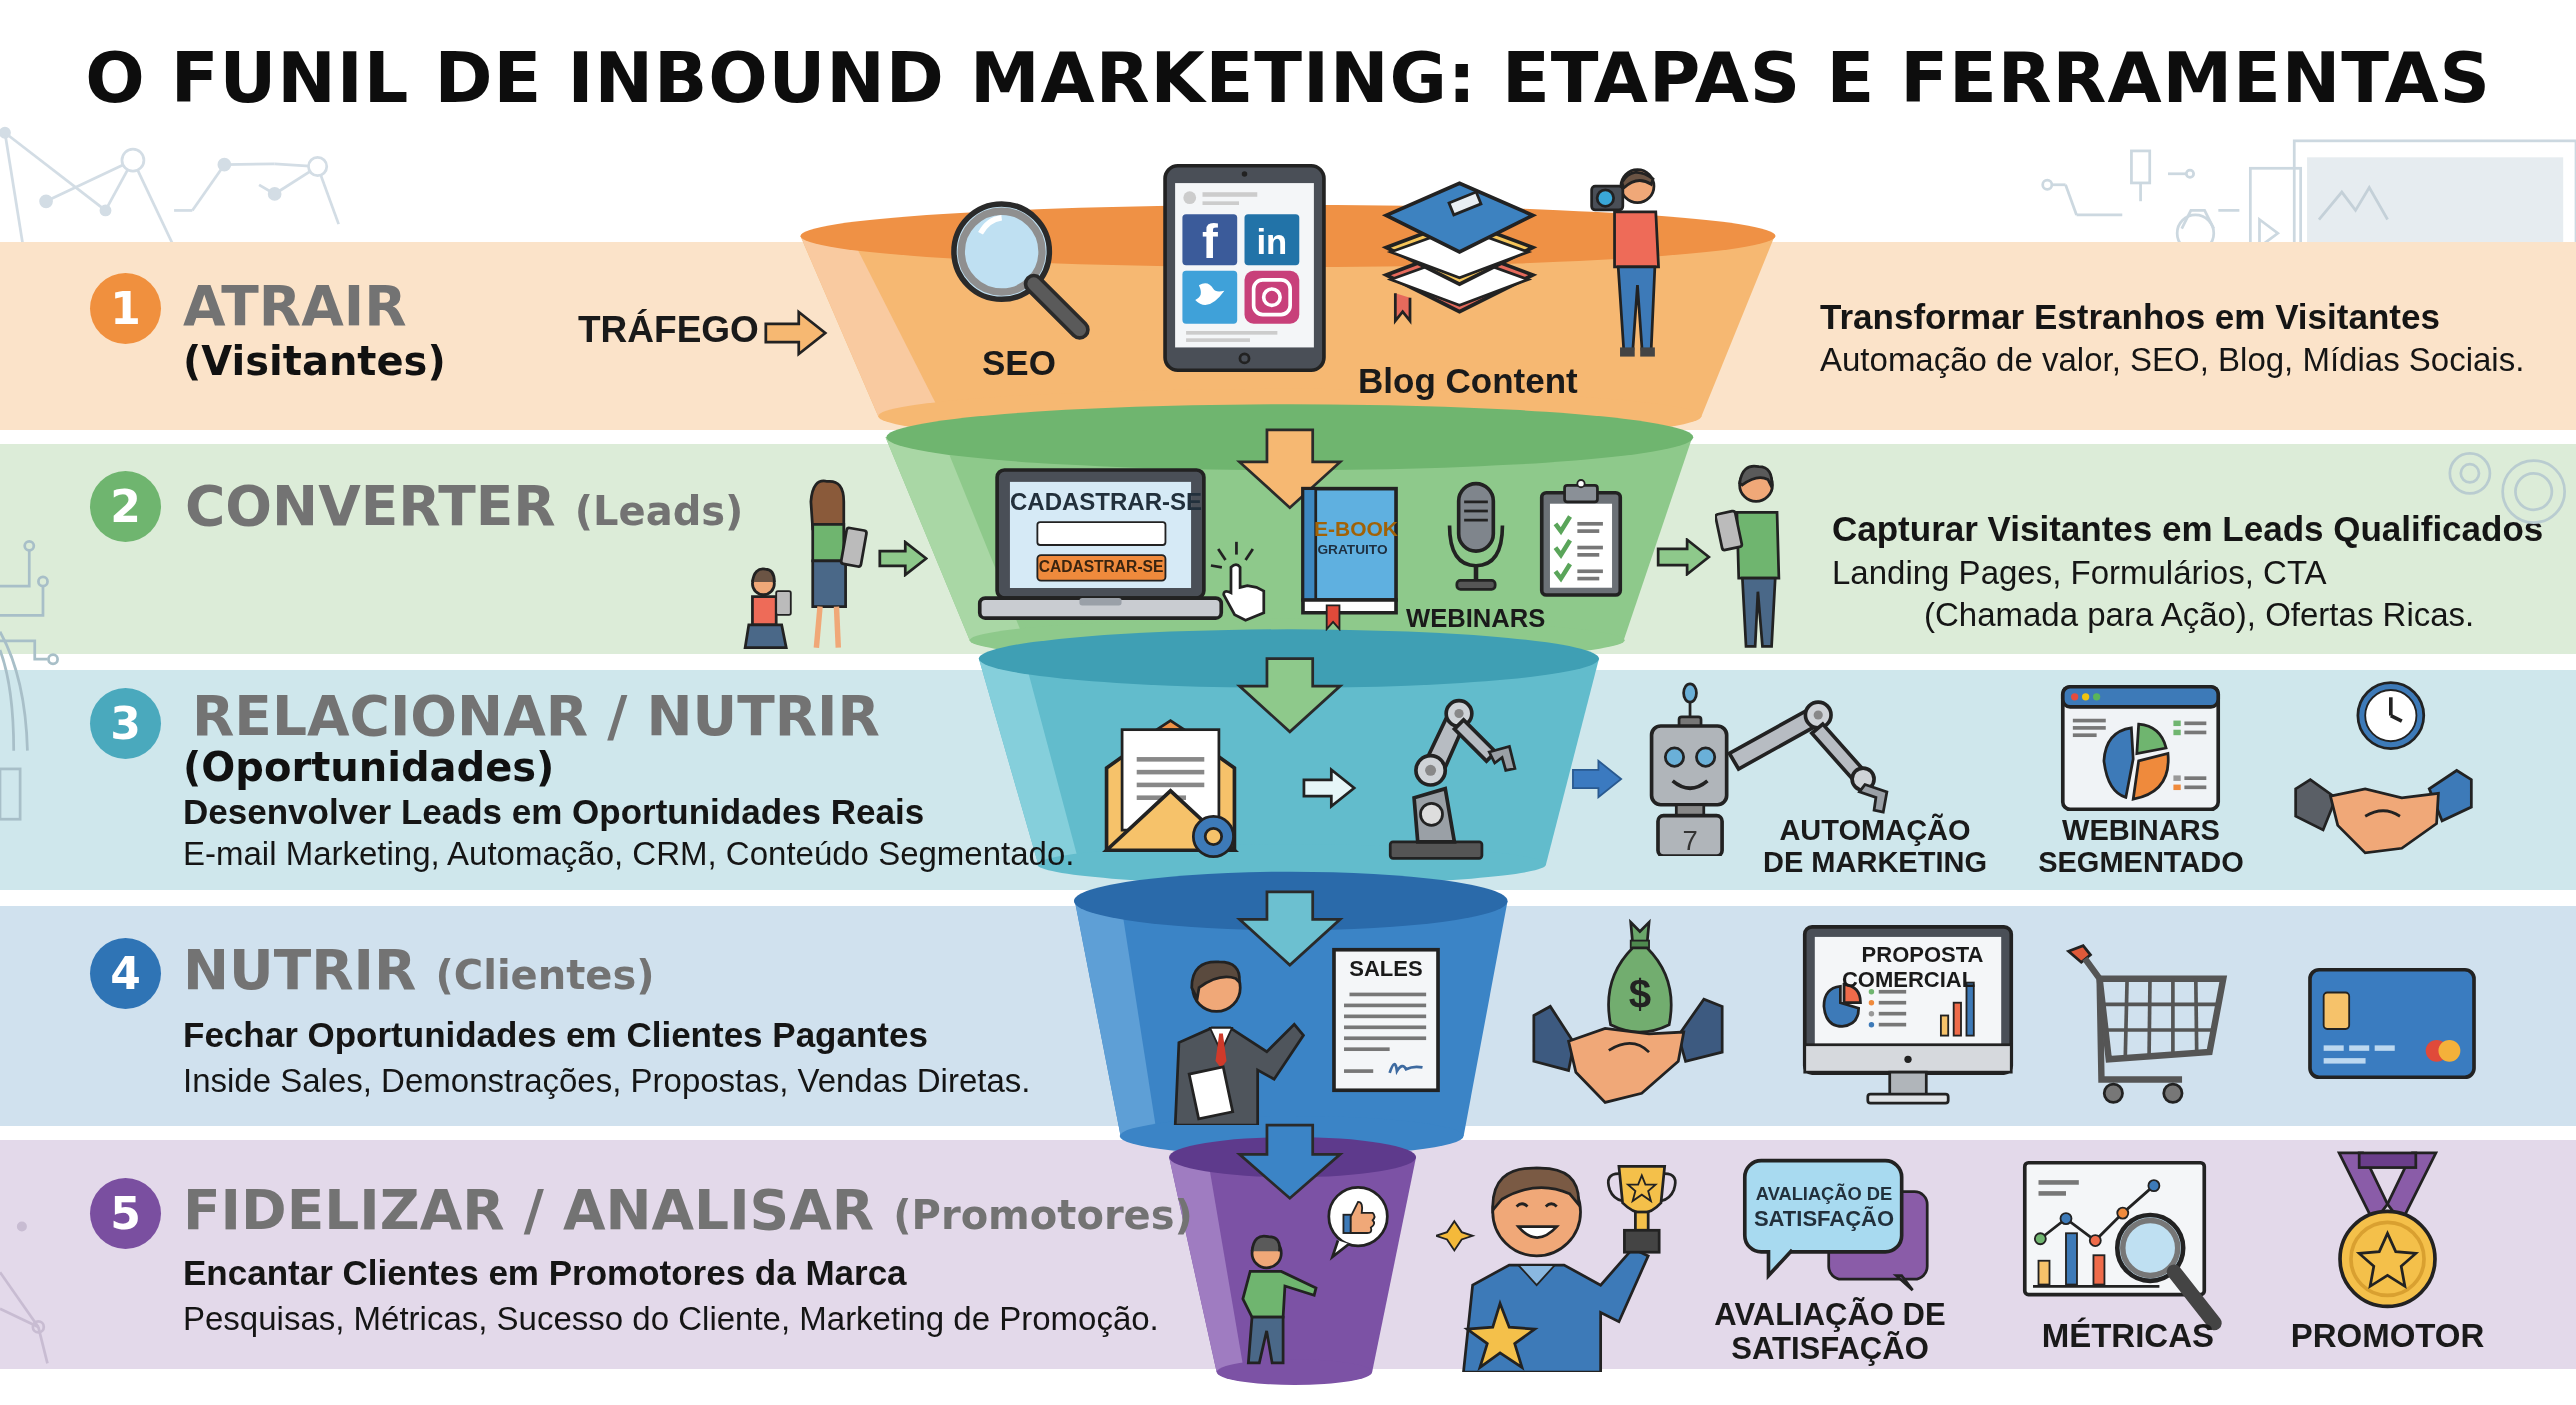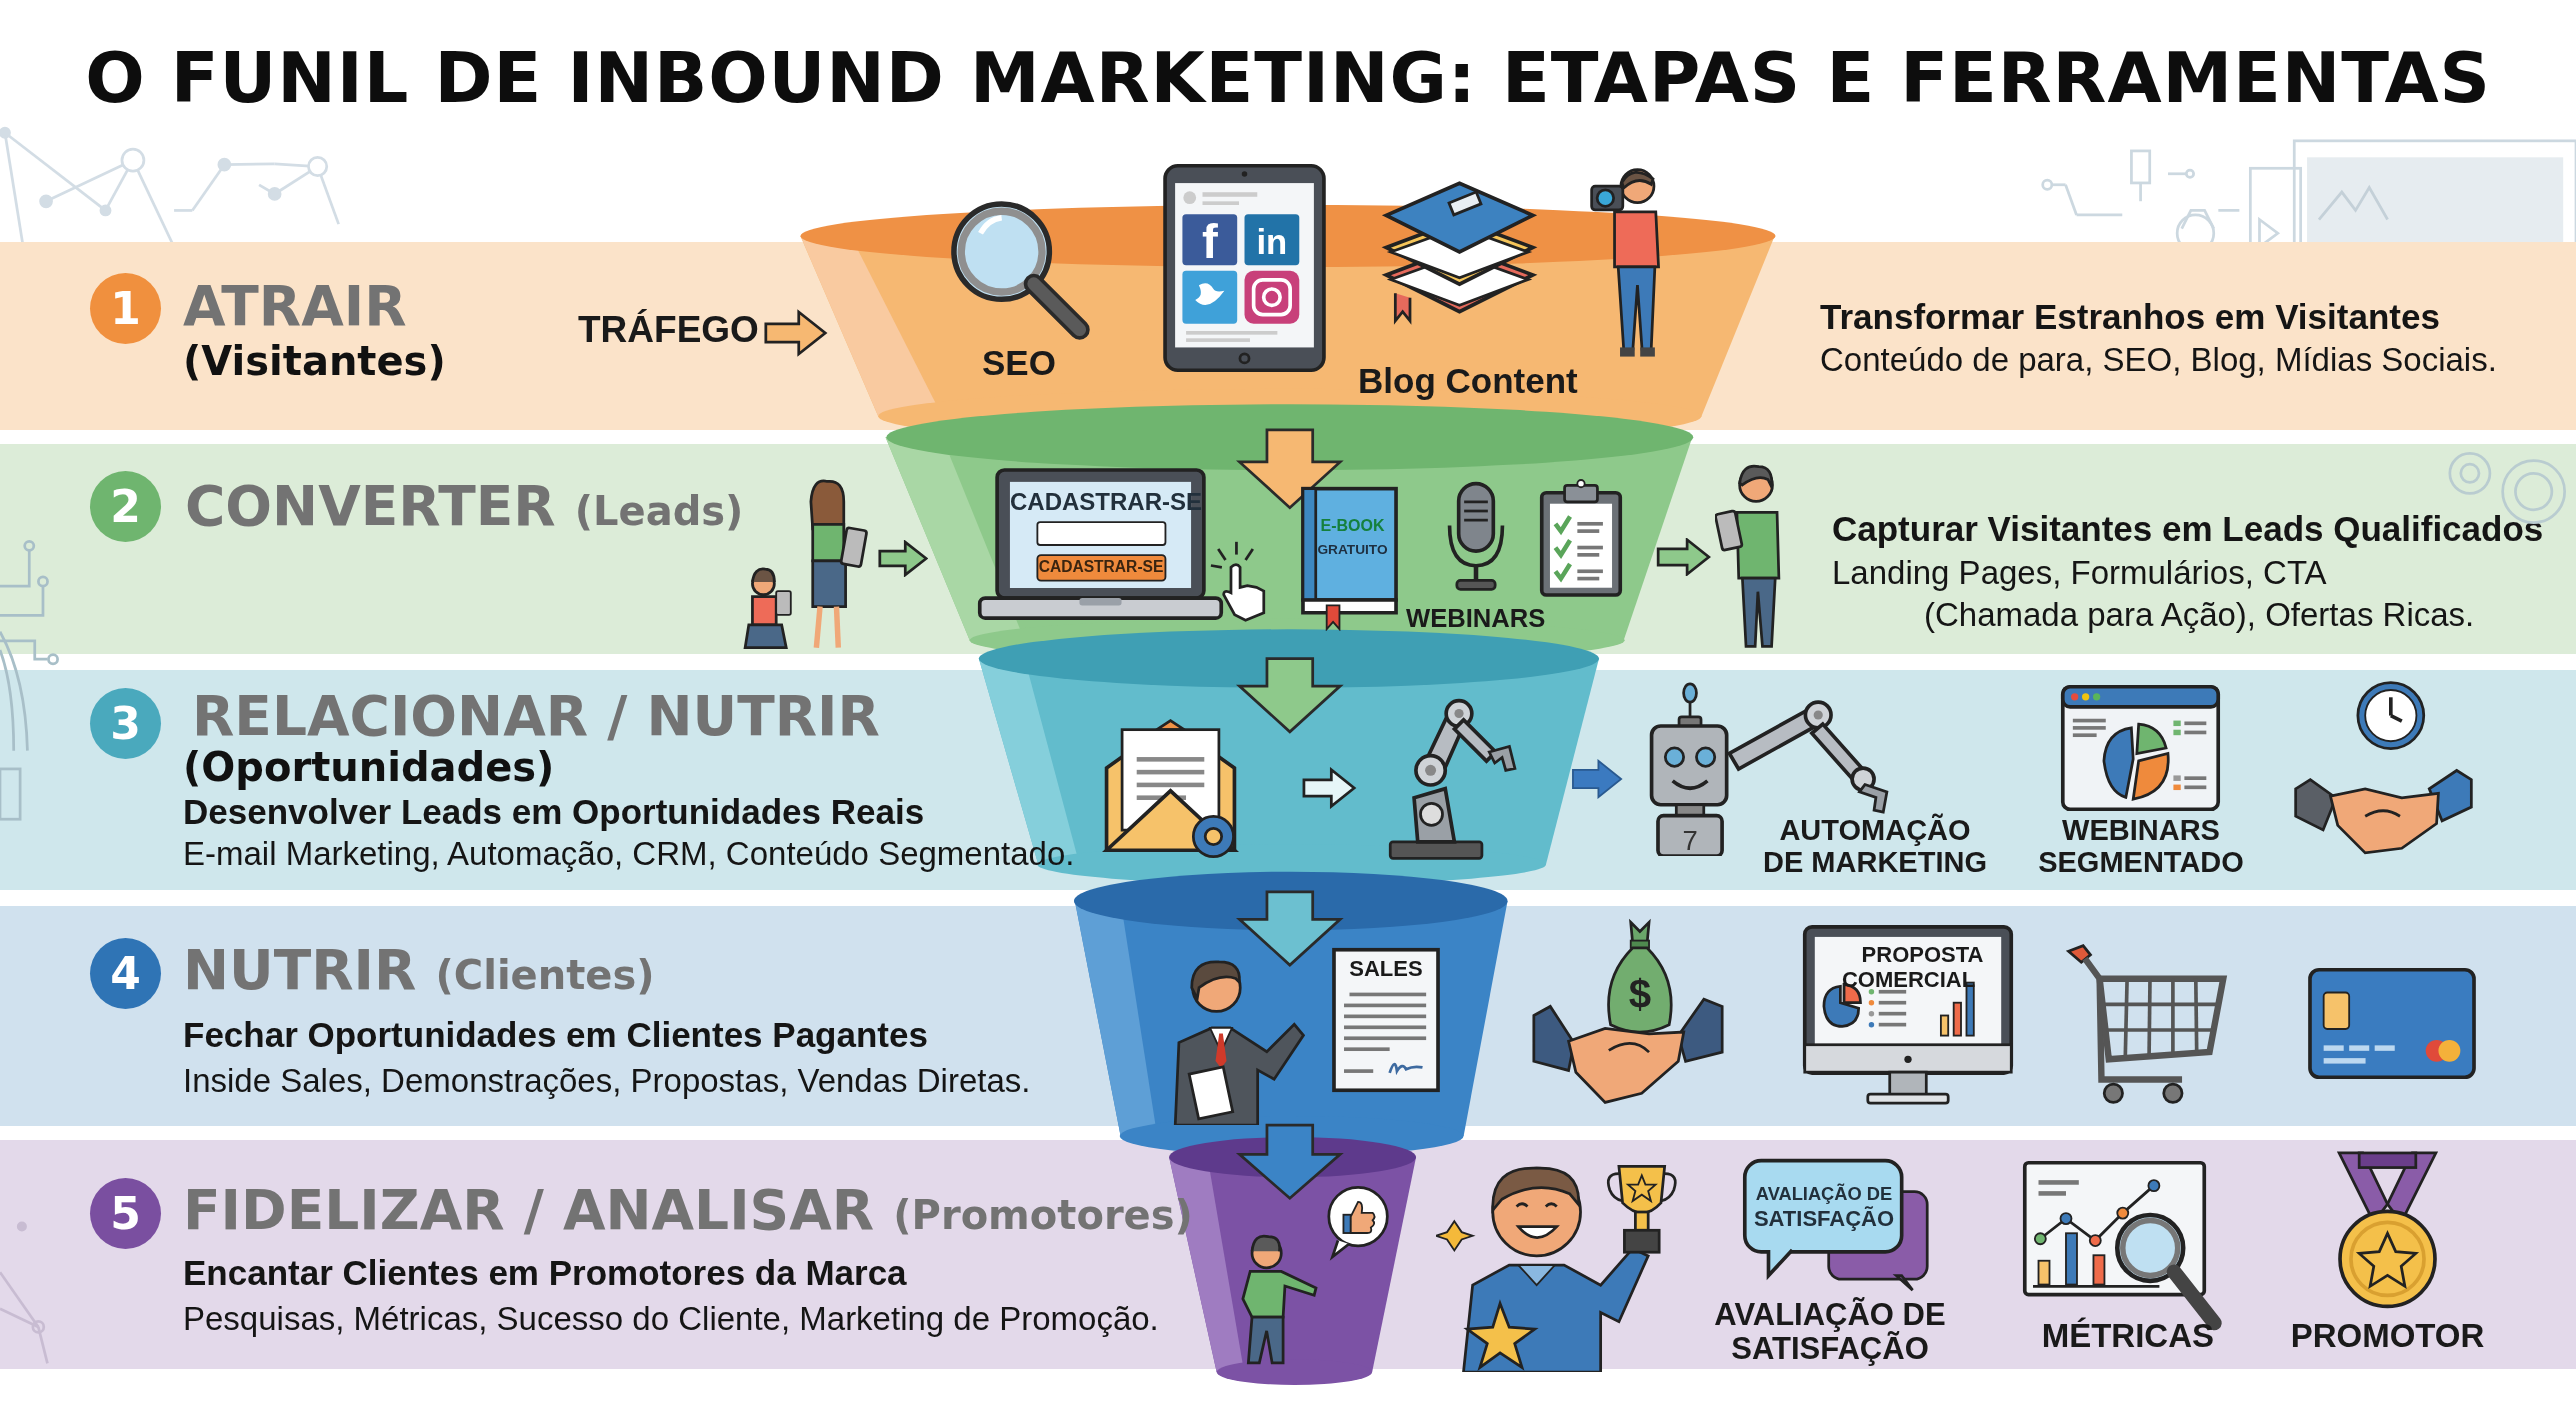--- a/index.html
+++ b/index.html
@@ -208,21 +208,21 @@
     <rect x="5" y="22" width="34" height="26" rx="4" fill="#4a4f57" stroke="#222" stroke-width="3"></rect>
       <circle cx="20" cy="35" r="9" fill="#3aa8d8" stroke="#222" stroke-width="3"></circle>
     <path d="M30 50 L75 50 L78 110 L30 110 Z" fill="#ee6b58" stroke="#222" stroke-width="3"></path>
     <path d="M34 110 L40 200 L50 200 L55 130 L60 200 L70 200 L74 110 Z" fill="#3d7ab8" stroke="#222" stroke-width="3"></path>
     <rect x="36" y="198" width="16" height="10" fill="#444"></rect>
       <rect x="58" y="198" width="16" height="10" fill="#444"></rect>
   </svg>
 </div>
 
 <div class="goal" style="left:1820px;top:297px;">Transformar Estranhos em Visitantes</div>
-<div class="desc" style="left:1820px;top:338px;">Conteúdo de para, SEO, Blog, Mídias Sociais.</div>
+<div class="desc" style="left:1820px;top:338px;">Automação de valor, SEO, Blog, Mídias Sociais.</div>
 
 <div class="badge" style="left:90px;top:471px;background:#6fb56f;">2</div>
 <div class="stage-name" style="left:185px;top:474px;">
   <span>CONVERTER</span>
   <span class="paren">(Leads)</span>
 </div>
 
 <div class="icon" style="left:736px;top:474px;width:137px;height:183px;">
   <svg viewBox="0 0 150 200">
     <circle cx="100" cy="30" r="16" fill="#f0a878" stroke="#222" stroke-width="3"></circle>
@@ -269,21 +269,21 @@
 </div>
 
 <div class="icon" style="left:1299px;top:485px;width:101px;height:146px;">
   <svg viewBox="0 0 110 160">
     <rect x="4" y="4" width="102" height="122" fill="#5fb0e0" stroke="#222" stroke-width="4"></rect>
     <rect x="4" y="4" width="14" height="122" fill="#3d88c0" stroke="#222" stroke-width="3"></rect>
     <path d="M4 126 L106 126 L106 140 L4 140 Z" fill="#fff" stroke="#222" stroke-width="4"></path>
     <path d="M30 132 L30 158 L37 150 L44 158 L44 132 Z" fill="#e04a3a" stroke="#222" stroke-width="2"></path>
   </svg>
 </div>
-<div class="lbl" style="left:1314px;top:517px;width:77px;font-size:16px;color:#15803d;">E-BOOK</div>
+<div class="lbl" style="left:1314px;top:517px;width:77px;font-size:21px;color:#a16207;">E-BOOK</div>
 <div class="lbl" style="left:1314px;top:542px;width:77px;font-size:13.7px;color:#1e2f40;">GRATUITO</div>
 
 <div class="icon" style="left:1444px;top:480px;width:64px;height:114px;">
   <svg viewBox="0 0 70 125">
     <rect x="16" y="4" width="38" height="74" rx="19" fill="#7f858c" stroke="#222" stroke-width="4"></rect>
     <line x1="22" y1="24" x2="48" y2="24" stroke="#222" stroke-width="3"></line>
       <line x1="22" y1="34" x2="48" y2="34" stroke="#222" stroke-width="3"></line>
       <line x1="22" y1="44" x2="48" y2="44" stroke="#222" stroke-width="3"></line>
     <path d="M6 50 Q6 94 35 94 Q64 94 64 50" fill="none" stroke="#222" stroke-width="4"></path>
     <line x1="35" y1="94" x2="35" y2="112" stroke="#222" stroke-width="5"></line>

